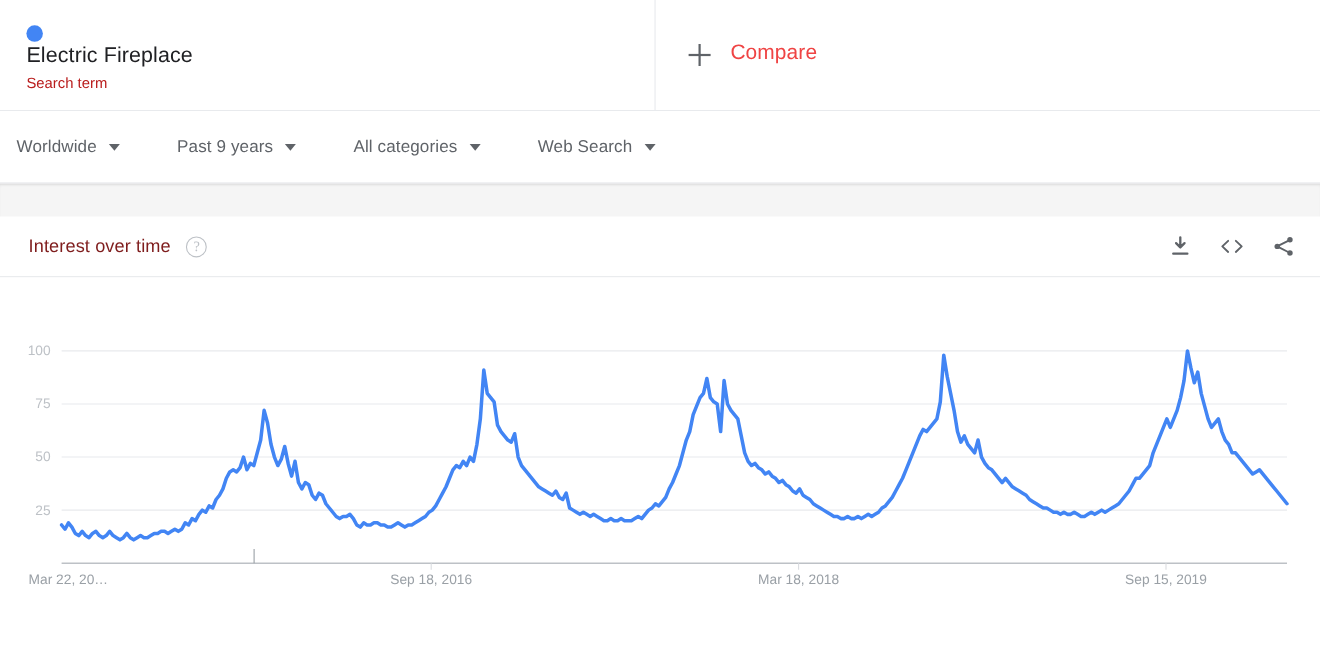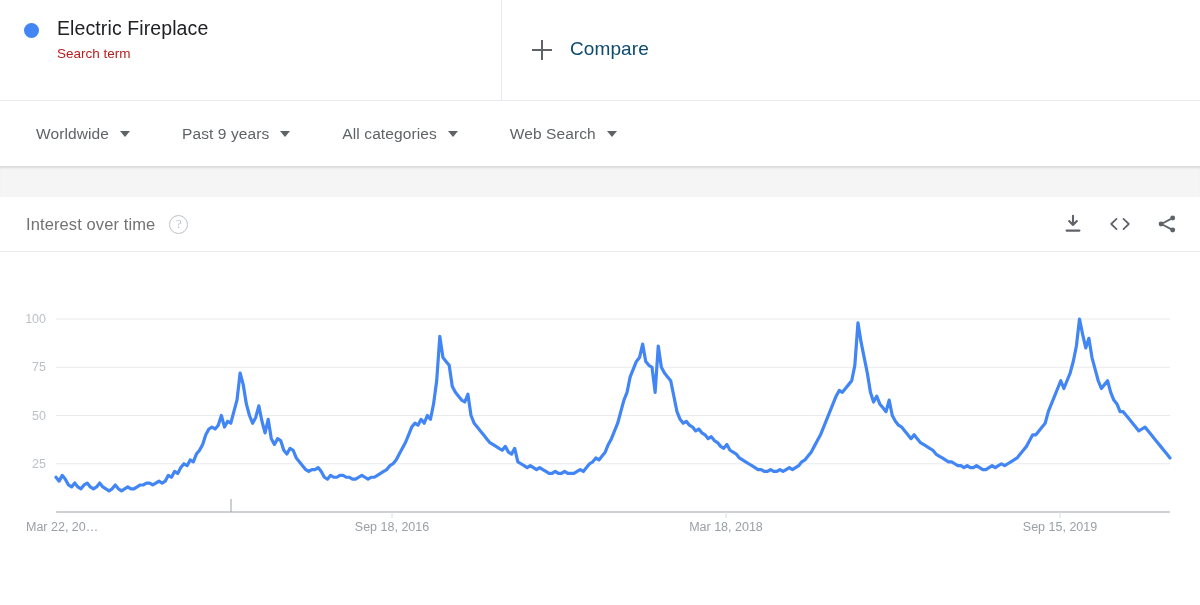--- a/index.html
+++ b/index.html
@@ -11,25 +11,26 @@
     -webkit-font-smoothing: antialiased;
   }
 
   
   .term-bar {
     display: flex;
     height: 101px;
     border-bottom: 1px solid #e8eaed;
   }
   .term-cell {
-    width: 502px;
+    width: 596px;
     border-right: 1px solid #e8eaed;
     padding: 16px 0 0 24px;
     display: flex;
     align-items: flex-start;
+    flex-direction: column;
   }
   .term-dot {
     width: 15px; height: 15px;
     border-radius: 50%;
     margin: 7px 18px 0 0;
     flex: none;
   }
   .term-title {
     font-size: 19.5px;
     color: #202124;
@@ -56,31 +57,31 @@
   }
   .plus-icon::before, .plus-icon::after {
     content: "";
     position: absolute;
     background: #5f6368;
   }
   .plus-icon::before { left: 0; top: 9px; width: 20px; height: 1.6px; }
   .plus-icon::after  { top: 0; left: 9px; height: 20px; width: 1.6px; }
   .compare-label {
     font-size: 19px;
-    color: #0c4a6e;
+    color: #ef4444;
     letter-spacing: .1px;
     margin-top: -2px;
   }
 
   
   .filter-bar {
     height: 66px;
     display: flex;
     align-items: center;
-    padding-left: 36px;
+    padding-left: 15px;
     background: #fff;
     border-bottom: 1px solid #dadce0;
   }
   .filter {
     display: flex;
     align-items: center;
     margin-right: 52px;
     cursor: pointer;
   }
   .filter-label {
@@ -107,21 +108,21 @@
   .chart-card { background: #fff; }
   .chart-head {
     height: 55px;
     display: flex;
     align-items: center;
     padding: 0 22px 0 26px;
     border-bottom: 1px solid #e8eaed;
   }
   .chart-title {
     font-size: 16.5px;
-    color: #737373;
+    color: #7f1d1d;
     letter-spacing: .1px;
   }
   .help-icon {
     width: 19px; height: 19px;
     border: 1.4px solid #bdc1c6;
     border-radius: 50%;
     color: #bdc1c6;
     font-size: 13px;
     line-height: 16px;
     text-align: center;

